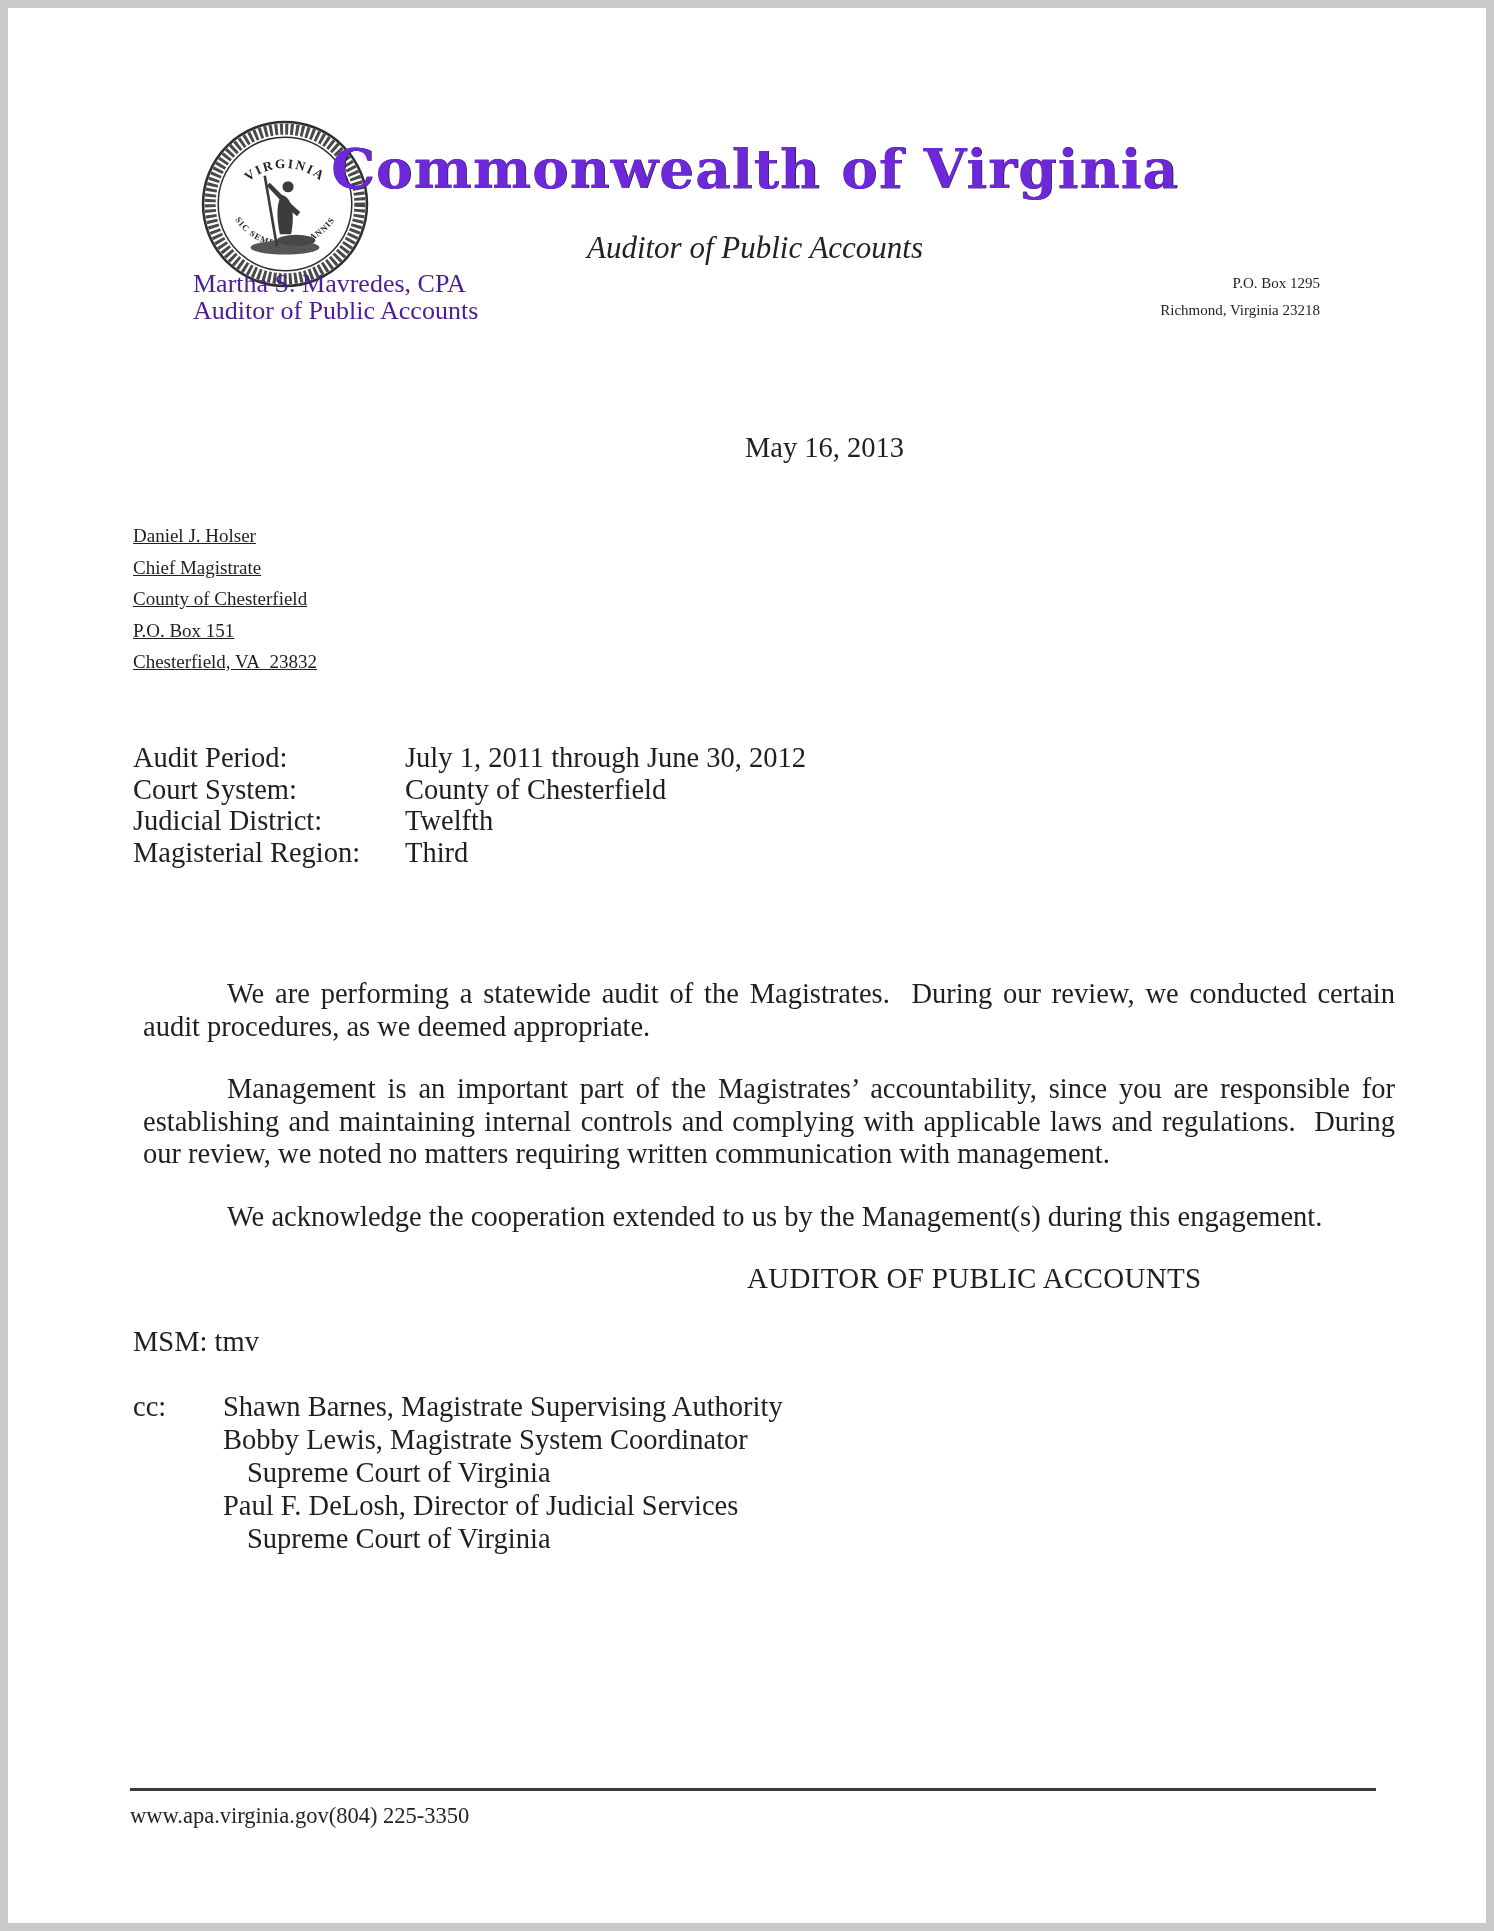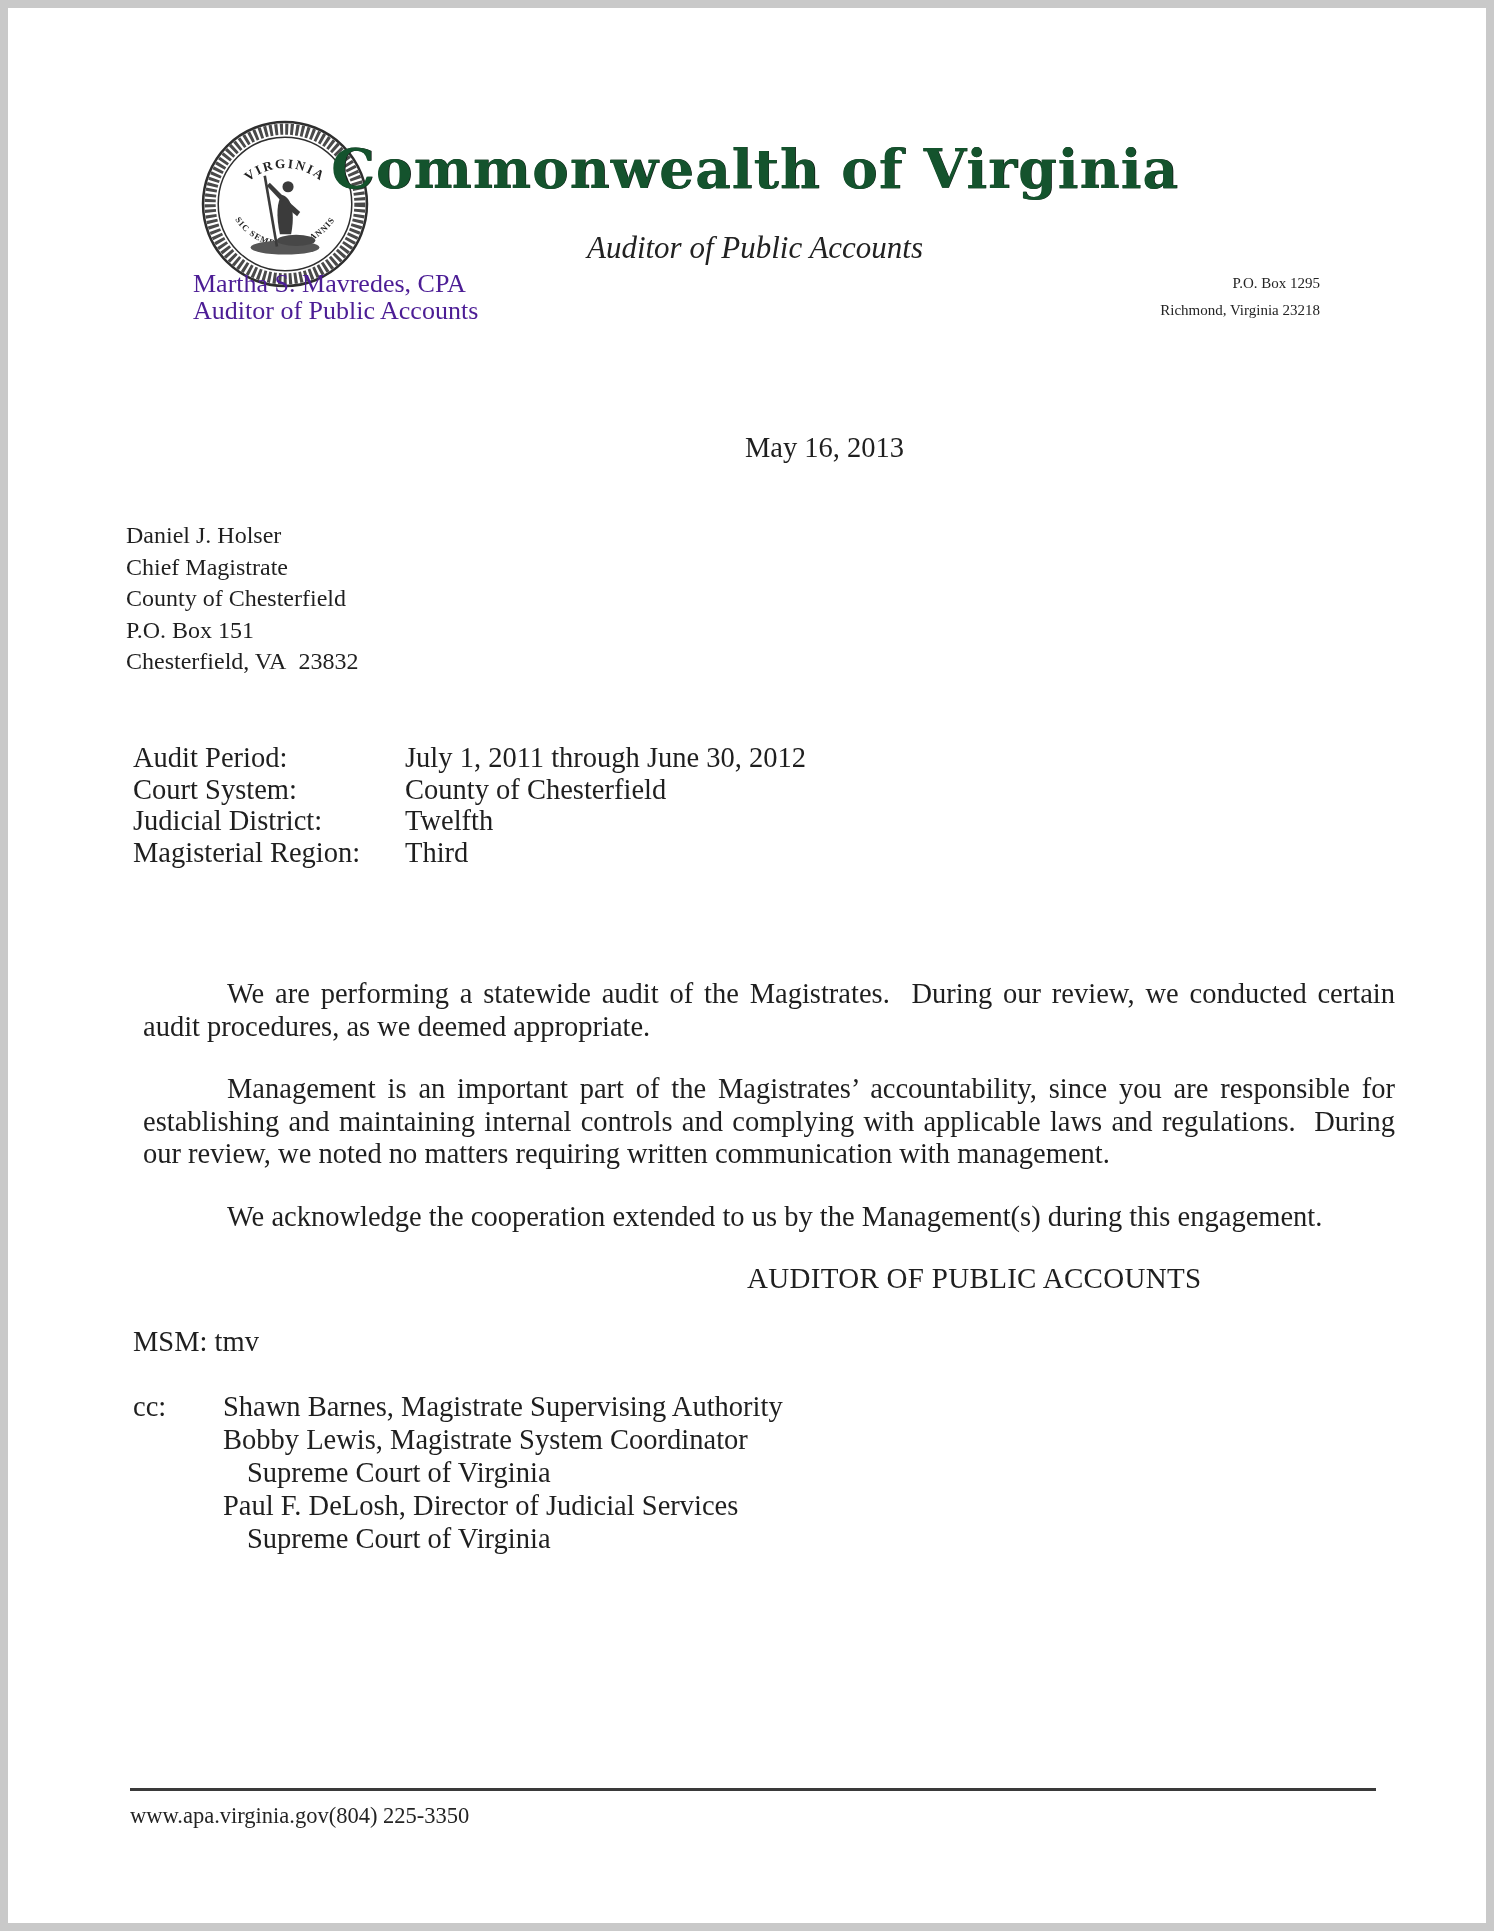--- a/index.html
+++ b/index.html
@@ -21,21 +21,21 @@
     position: absolute; left: 192px; top: 110px;
     width: 170px; height: 172px;
   }
   .org-title {
     position: absolute; left: 297px; top: 128px; width: 900px;
     text-align: center;
     font-family: "DejaVu Serif", serif;
     font-weight: 700;
     font-size: 55px;
     letter-spacing: 1px;
-    color: #14532d;
+    color: #6d28d9;
     text-shadow: 0.6px 0 0 #181818;
   }
   .org-subtitle {
     position: absolute; left: 297px; top: 222px; width: 900px;
     text-align: center;
     font-style: italic;
     font-size: 31px;
     color: #222;
   }
   .contact-left {
@@ -46,22 +46,22 @@
     position: absolute; left: 1012px; top: 262px; width: 300px;
     text-align: right;
     font-size: 15px; line-height: 27px; color: #242424;
   }
   
   .date-line {
     position: absolute; left: 737px; top: 424px;
     font-size: 28.5px;
   }
   .recipient {
-    position: absolute; left: 118px; top: 512px;
-    font-size: 24px; line-height: 31.5px;
+    position: absolute; left: 125px; top: 512px;
+    font-size: 19px; line-height: 31.5px; text-decoration: underline;
   }
   .audit-info {
     position: absolute; left: 125px; top: 734px;
     font-size: 28.5px; line-height: 31.5px;
   }
   .ai-row { display: flex; }
   .ai-label { width: 272px; flex: 0 0 272px; }
   .body-text {
     position: absolute; left: 135px; top: 944px; width: 1252px;
     font-size: 28.5px; line-height: 32.5px;

